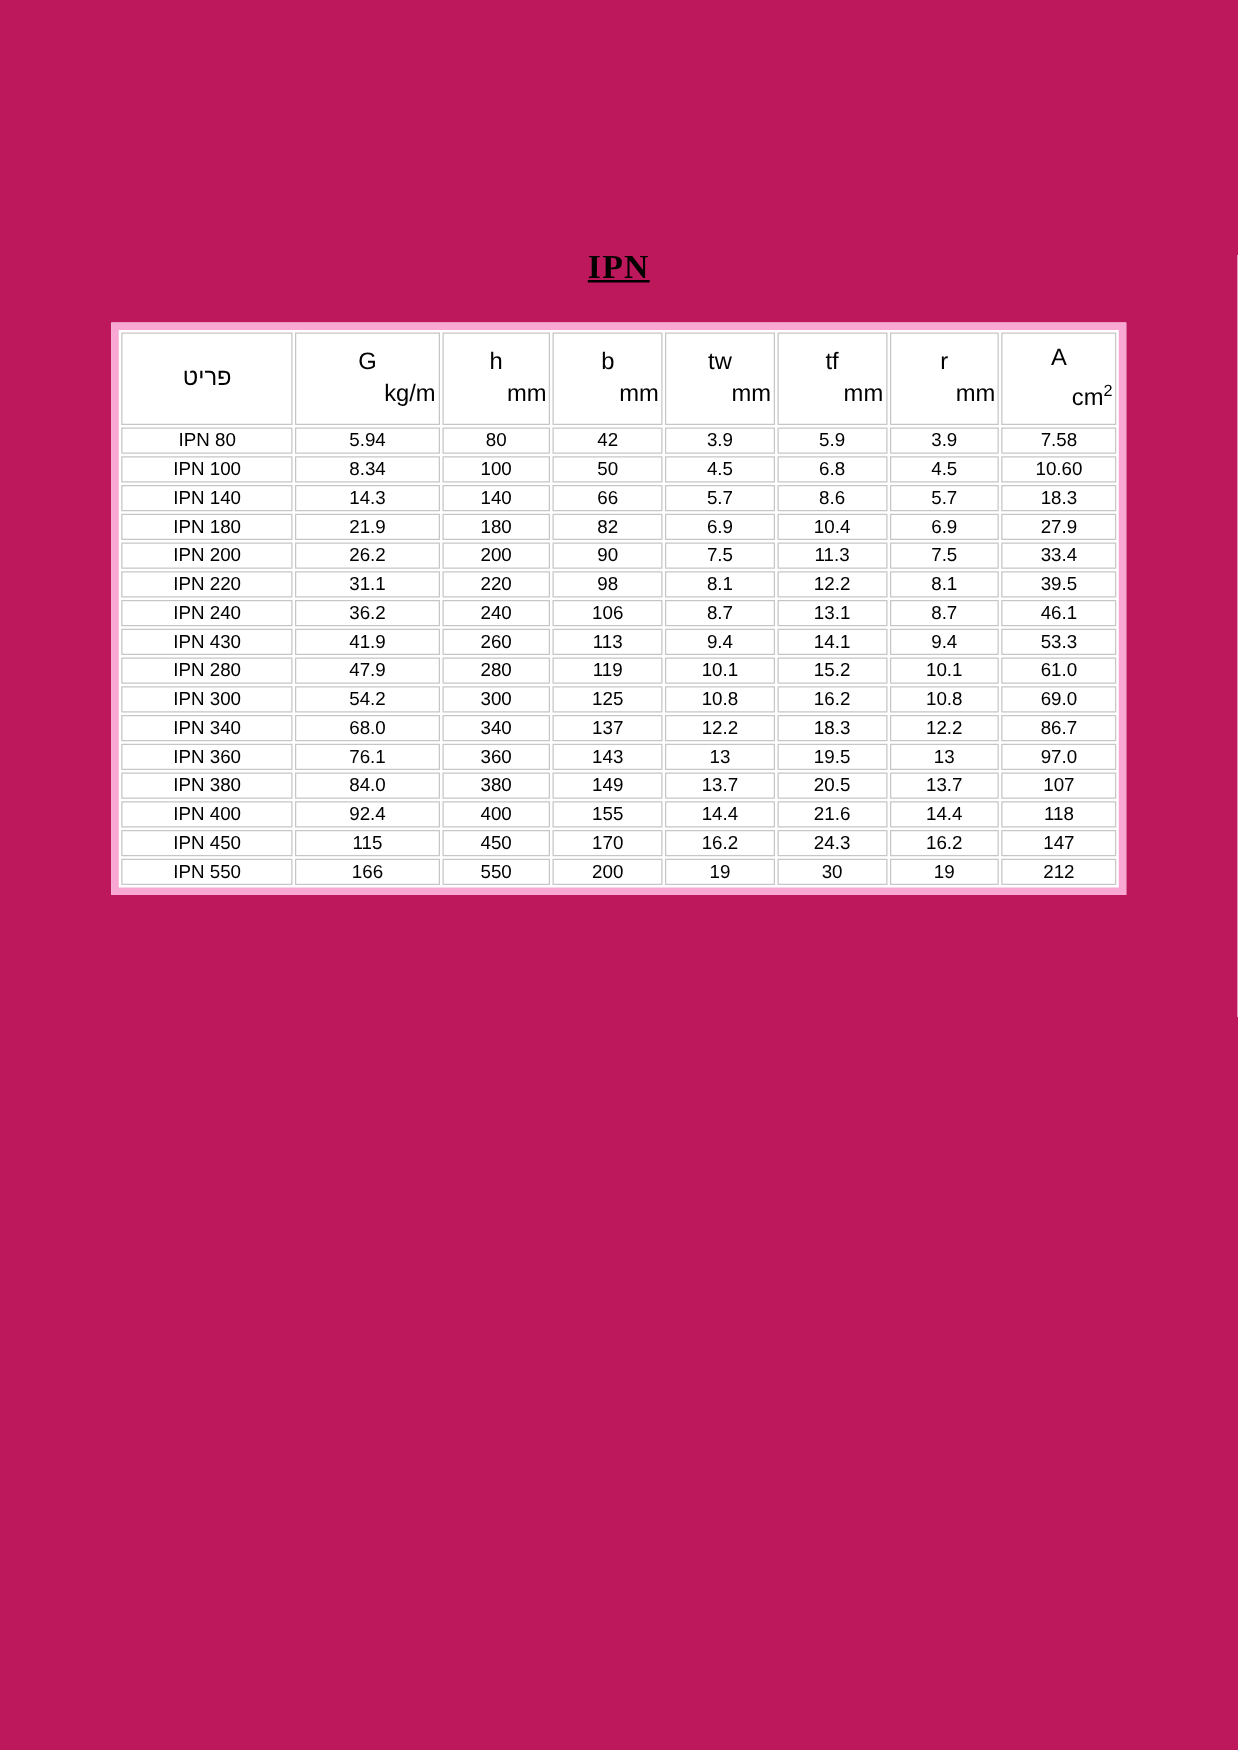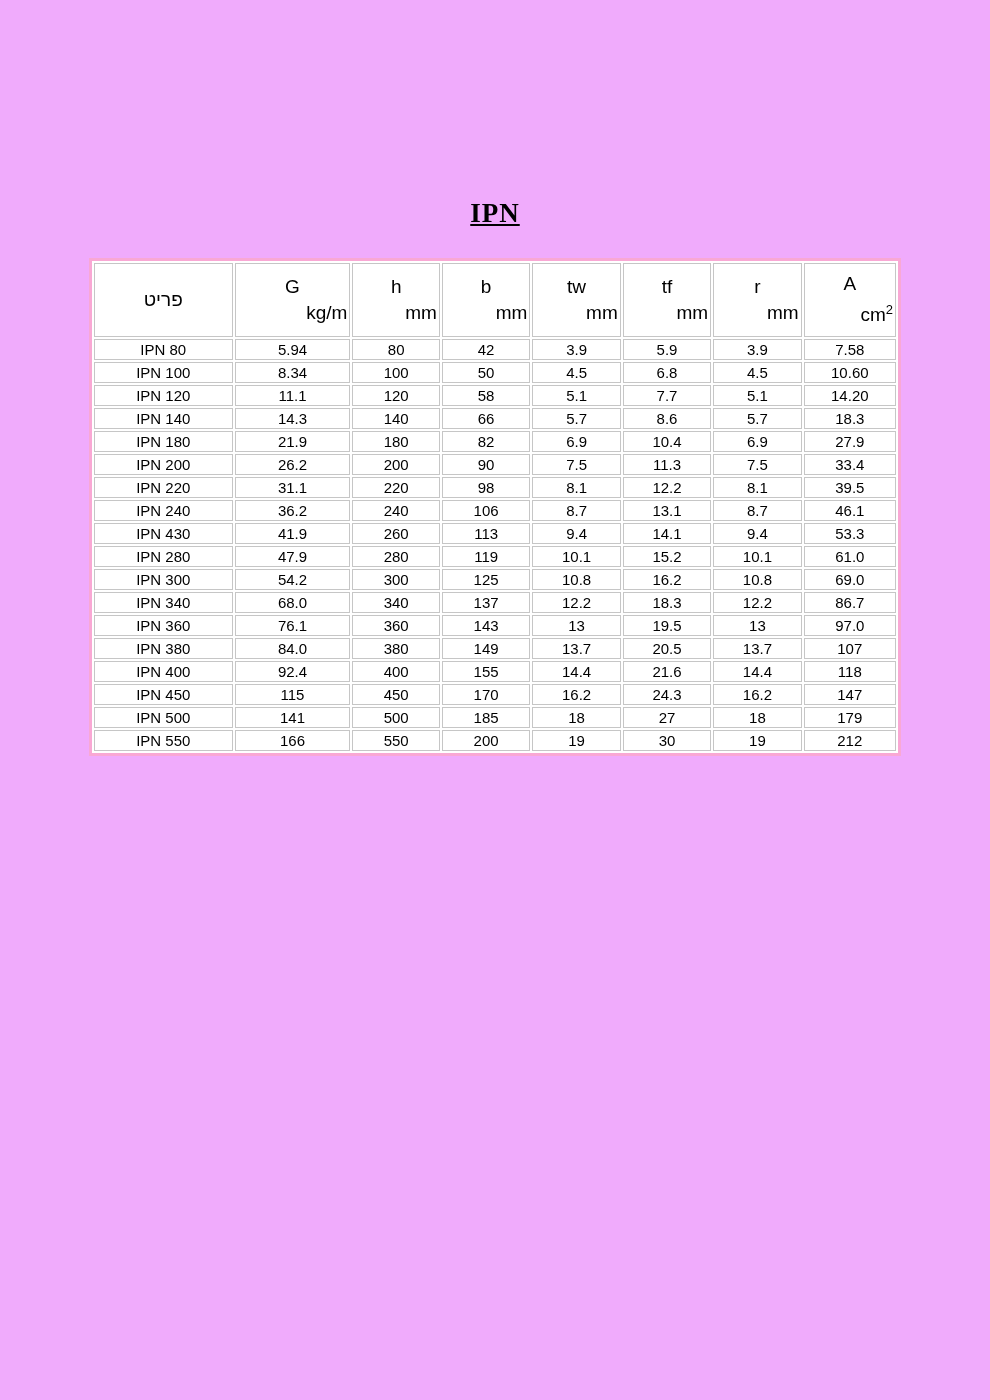--- a/index.html
+++ b/index.html
@@ -1,19 +1,19 @@
 <!DOCTYPE html>
 <html><head>
 <meta charset="utf-8">
 <style>
   html, body { margin: 0; padding: 0; background: #ffffff; }
   .page {
     width: 990px;
     height: 1400px;
-    background: #f0abfc;
+    background: #be185d;
     font-family: "Liberation Sans", sans-serif;
     color: #000000;
     overflow: hidden;
   }
   .title {
     margin: 0;
     padding-top: 197px;
     text-align: center;
     font-family: "Liberation Serif", serif;
     font-size: 27px;
@@ -22,21 +22,21 @@
     text-decoration: underline;
     letter-spacing: 1px;
   }
   table.ipn-table {
     table-layout: fixed;
     width: 812px;
     margin-left: 89px;
     margin-top: 28px;
     border-collapse: separate;
     border-spacing: 2px;
-    border: 3px solid #f9a8d4;
+    border: 6px solid #f9a8d4;
     background: #ffffff;
   }
   table.ipn-table th,
   table.ipn-table td {
     border: 1px solid #c6c6c6;
     text-align: center;
     vertical-align: middle;
     overflow: hidden;
     white-space: nowrap;
     padding: 0 2px;
@@ -122,30 +122,20 @@
           <td class="col-0">IPN 100</td>
           <td class="col-1">8.34</td>
           <td class="col-2">100</td>
           <td class="col-3">50</td>
           <td class="col-4">4.5</td>
           <td class="col-5">6.8</td>
           <td class="col-6">4.5</td>
           <td class="col-7">10.60</td>
         </tr>
         <tr>
-          <td class="col-0">IPN 120</td>
-          <td class="col-1">11.1</td>
-          <td class="col-2">120</td>
-          <td class="col-3">58</td>
-          <td class="col-4">5.1</td>
-          <td class="col-5">7.7</td>
-          <td class="col-6">5.1</td>
-          <td class="col-7">14.20</td>
-        </tr>
-        <tr>
           <td class="col-0">IPN 140</td>
           <td class="col-1">14.3</td>
           <td class="col-2">140</td>
           <td class="col-3">66</td>
           <td class="col-4">5.7</td>
           <td class="col-5">8.6</td>
           <td class="col-6">5.7</td>
           <td class="col-7">18.3</td>
         </tr>
         <tr>
@@ -262,30 +252,20 @@
           <td class="col-0">IPN 450</td>
           <td class="col-1">115</td>
           <td class="col-2">450</td>
           <td class="col-3">170</td>
           <td class="col-4">16.2</td>
           <td class="col-5">24.3</td>
           <td class="col-6">16.2</td>
           <td class="col-7">147</td>
         </tr>
         <tr>
-          <td class="col-0">IPN 500</td>
-          <td class="col-1">141</td>
-          <td class="col-2">500</td>
-          <td class="col-3">185</td>
-          <td class="col-4">18</td>
-          <td class="col-5">27</td>
-          <td class="col-6">18</td>
-          <td class="col-7">179</td>
-        </tr>
-        <tr>
           <td class="col-0">IPN 550</td>
           <td class="col-1">166</td>
           <td class="col-2">550</td>
           <td class="col-3">200</td>
           <td class="col-4">19</td>
           <td class="col-5">30</td>
           <td class="col-6">19</td>
           <td class="col-7">212</td>
         </tr>
       </tbody>

